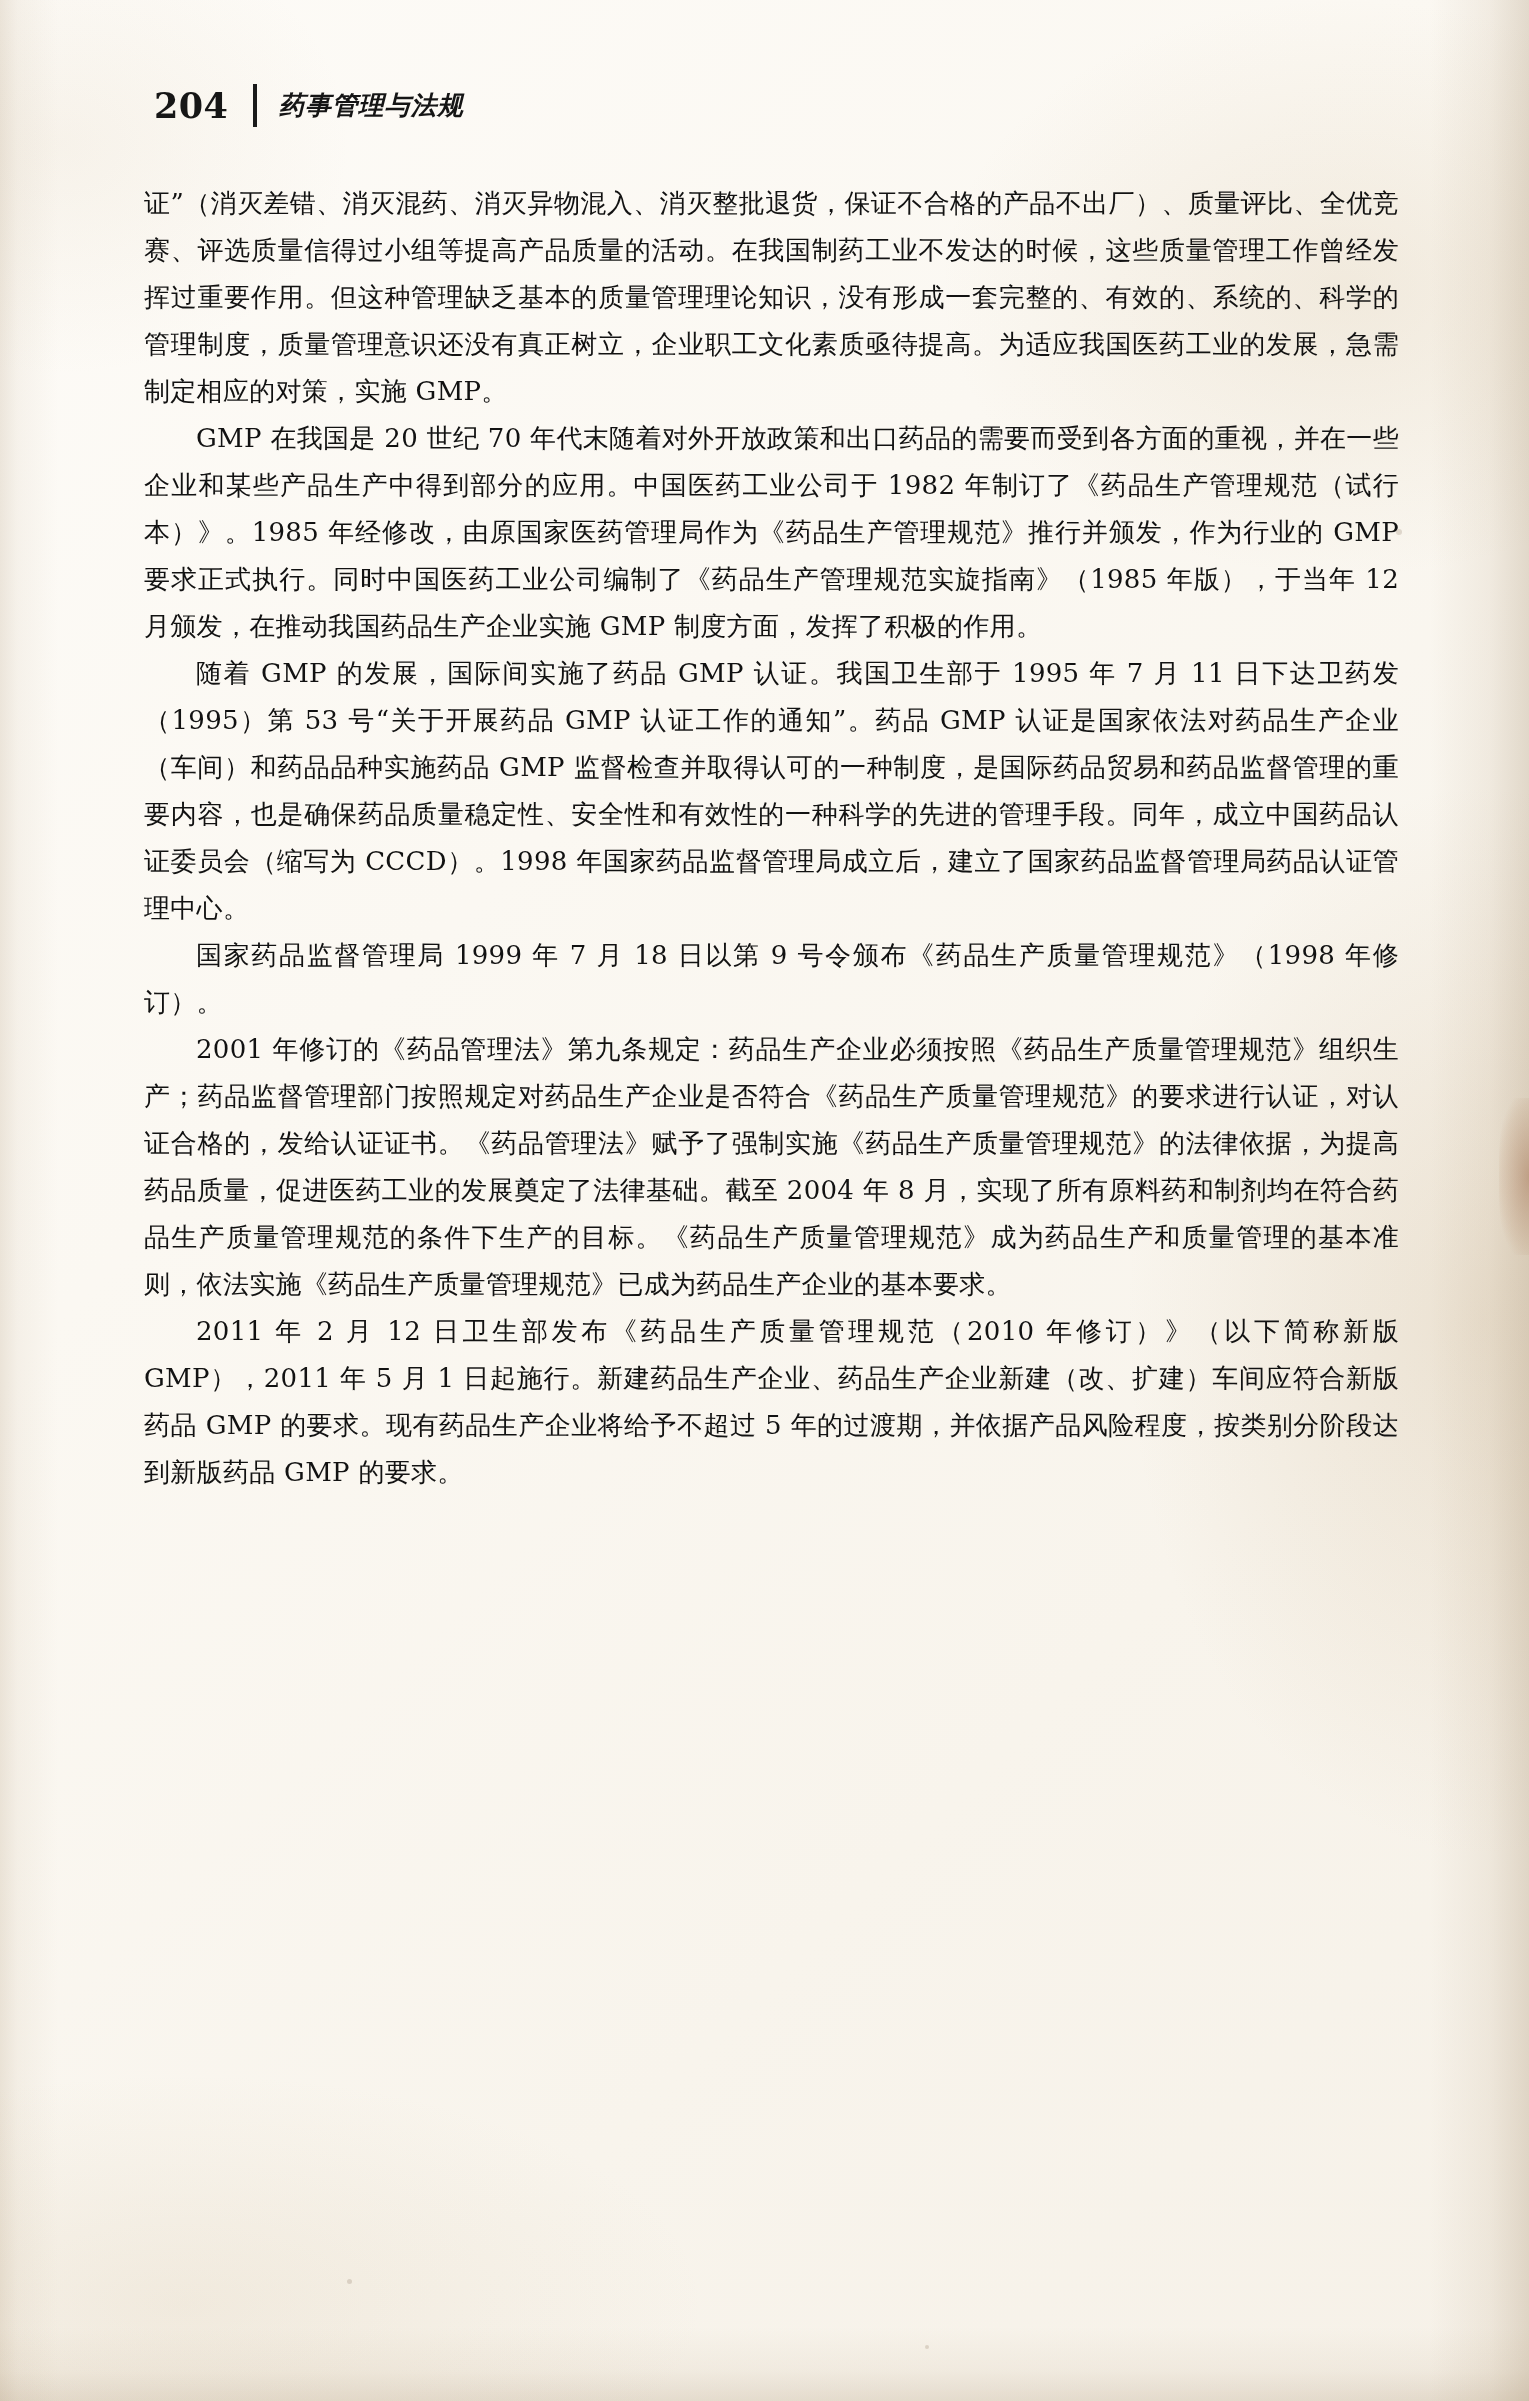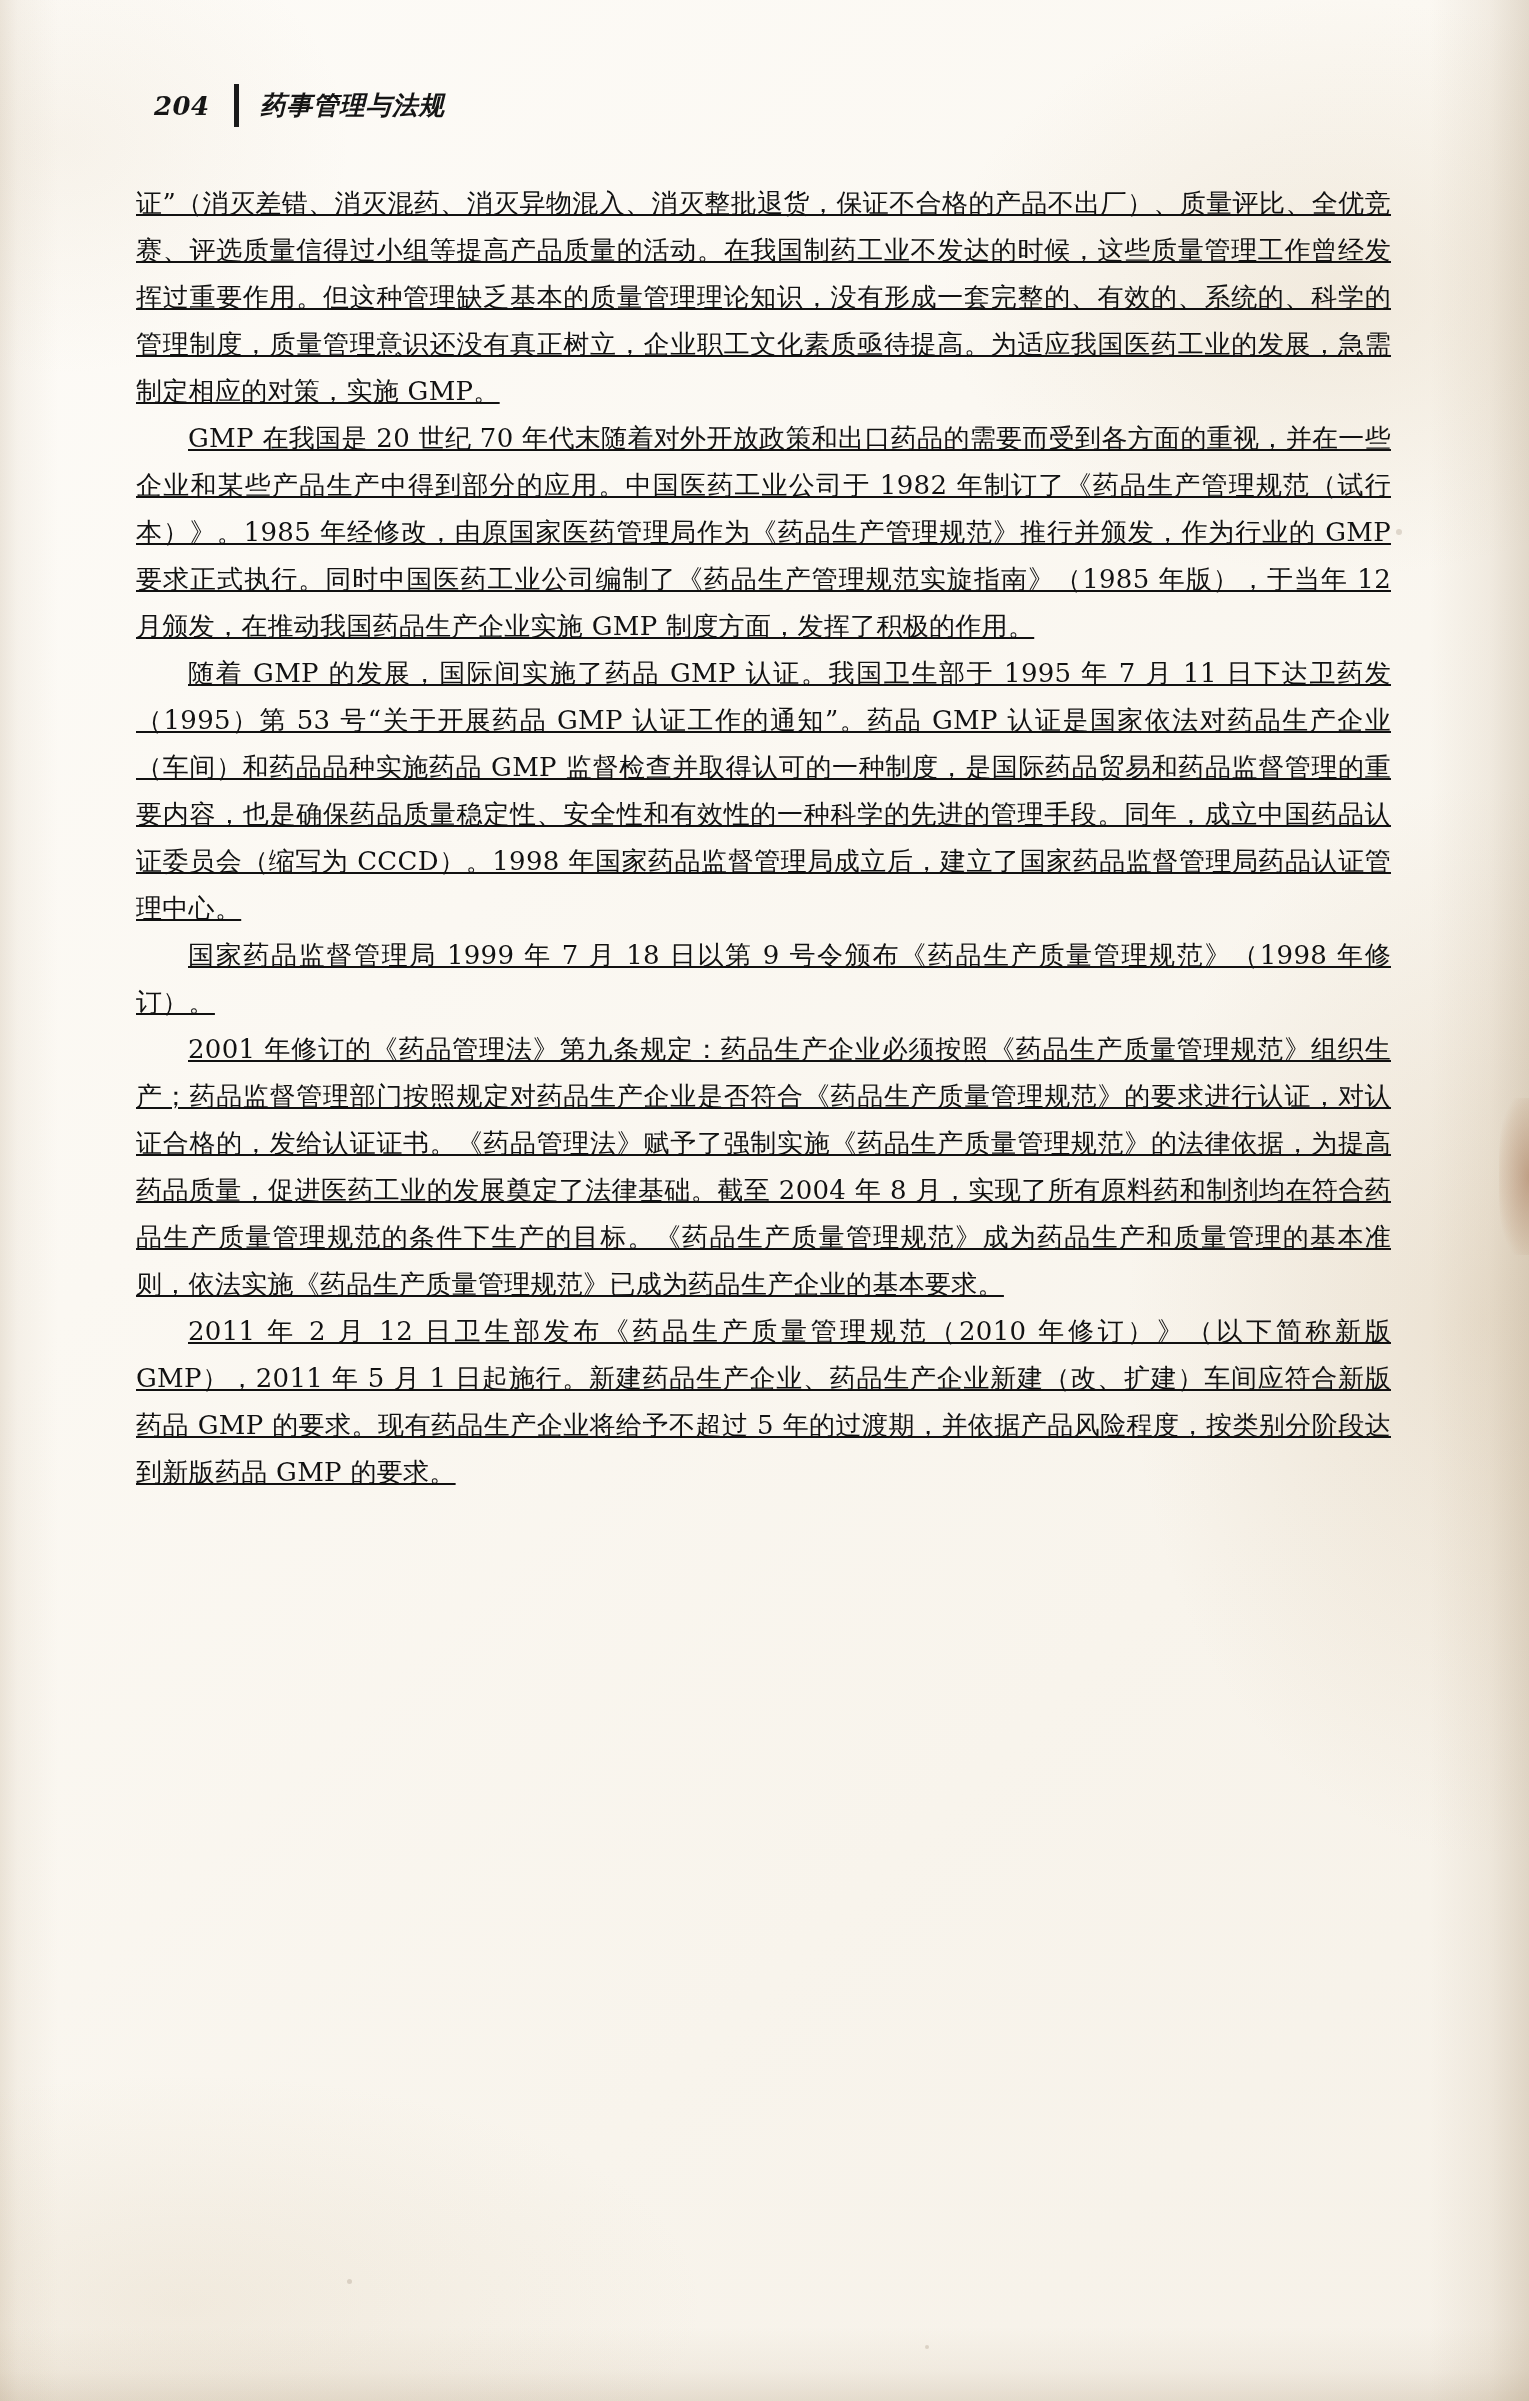--- a/index.html
+++ b/index.html
@@ -56,49 +56,47 @@
   
   .running-head {
     position: absolute;
     top: 79px;
     left: 154px;
     display: flex;
     align-items: center;
     height: 53px;
   }
   .page-number {
-    font-size: 26px;
+    font-size: 35px;
     font-weight: 700;
     color: #161616;
     letter-spacing: 0.4px;
     font-family: "DejaVu Serif", "Liberation Serif", serif;
-    font-style: italic;
   }
   .head-rule {
     width: 4.1px;
     height: 43px;
     background: #1a1a1a;
     margin: 0 21.5px 0 25px;
   }
   .head-title {
     font-size: 25.6px;
     font-weight: 700;
     color: #151515;
     letter-spacing: 0.8px;
     font-family: "DejaVu Sans", "Liberation Sans", sans-serif;
     font-style: italic;
   }
 
   
   .content {
     position: absolute;
     top: 180px;
-    left: 136px;
+    left: 144px;
     width: 1255px;
-    text-decoration: underline;
   }
   p.para {
     margin: 0;
     font-size: 26px;
     line-height: 47px;
     text-align: justify;
     text-justify: inter-character;
     letter-spacing: 0.3px;
     color: #121212;
     font-family: "DejaVu Serif", "Liberation Serif", serif;

